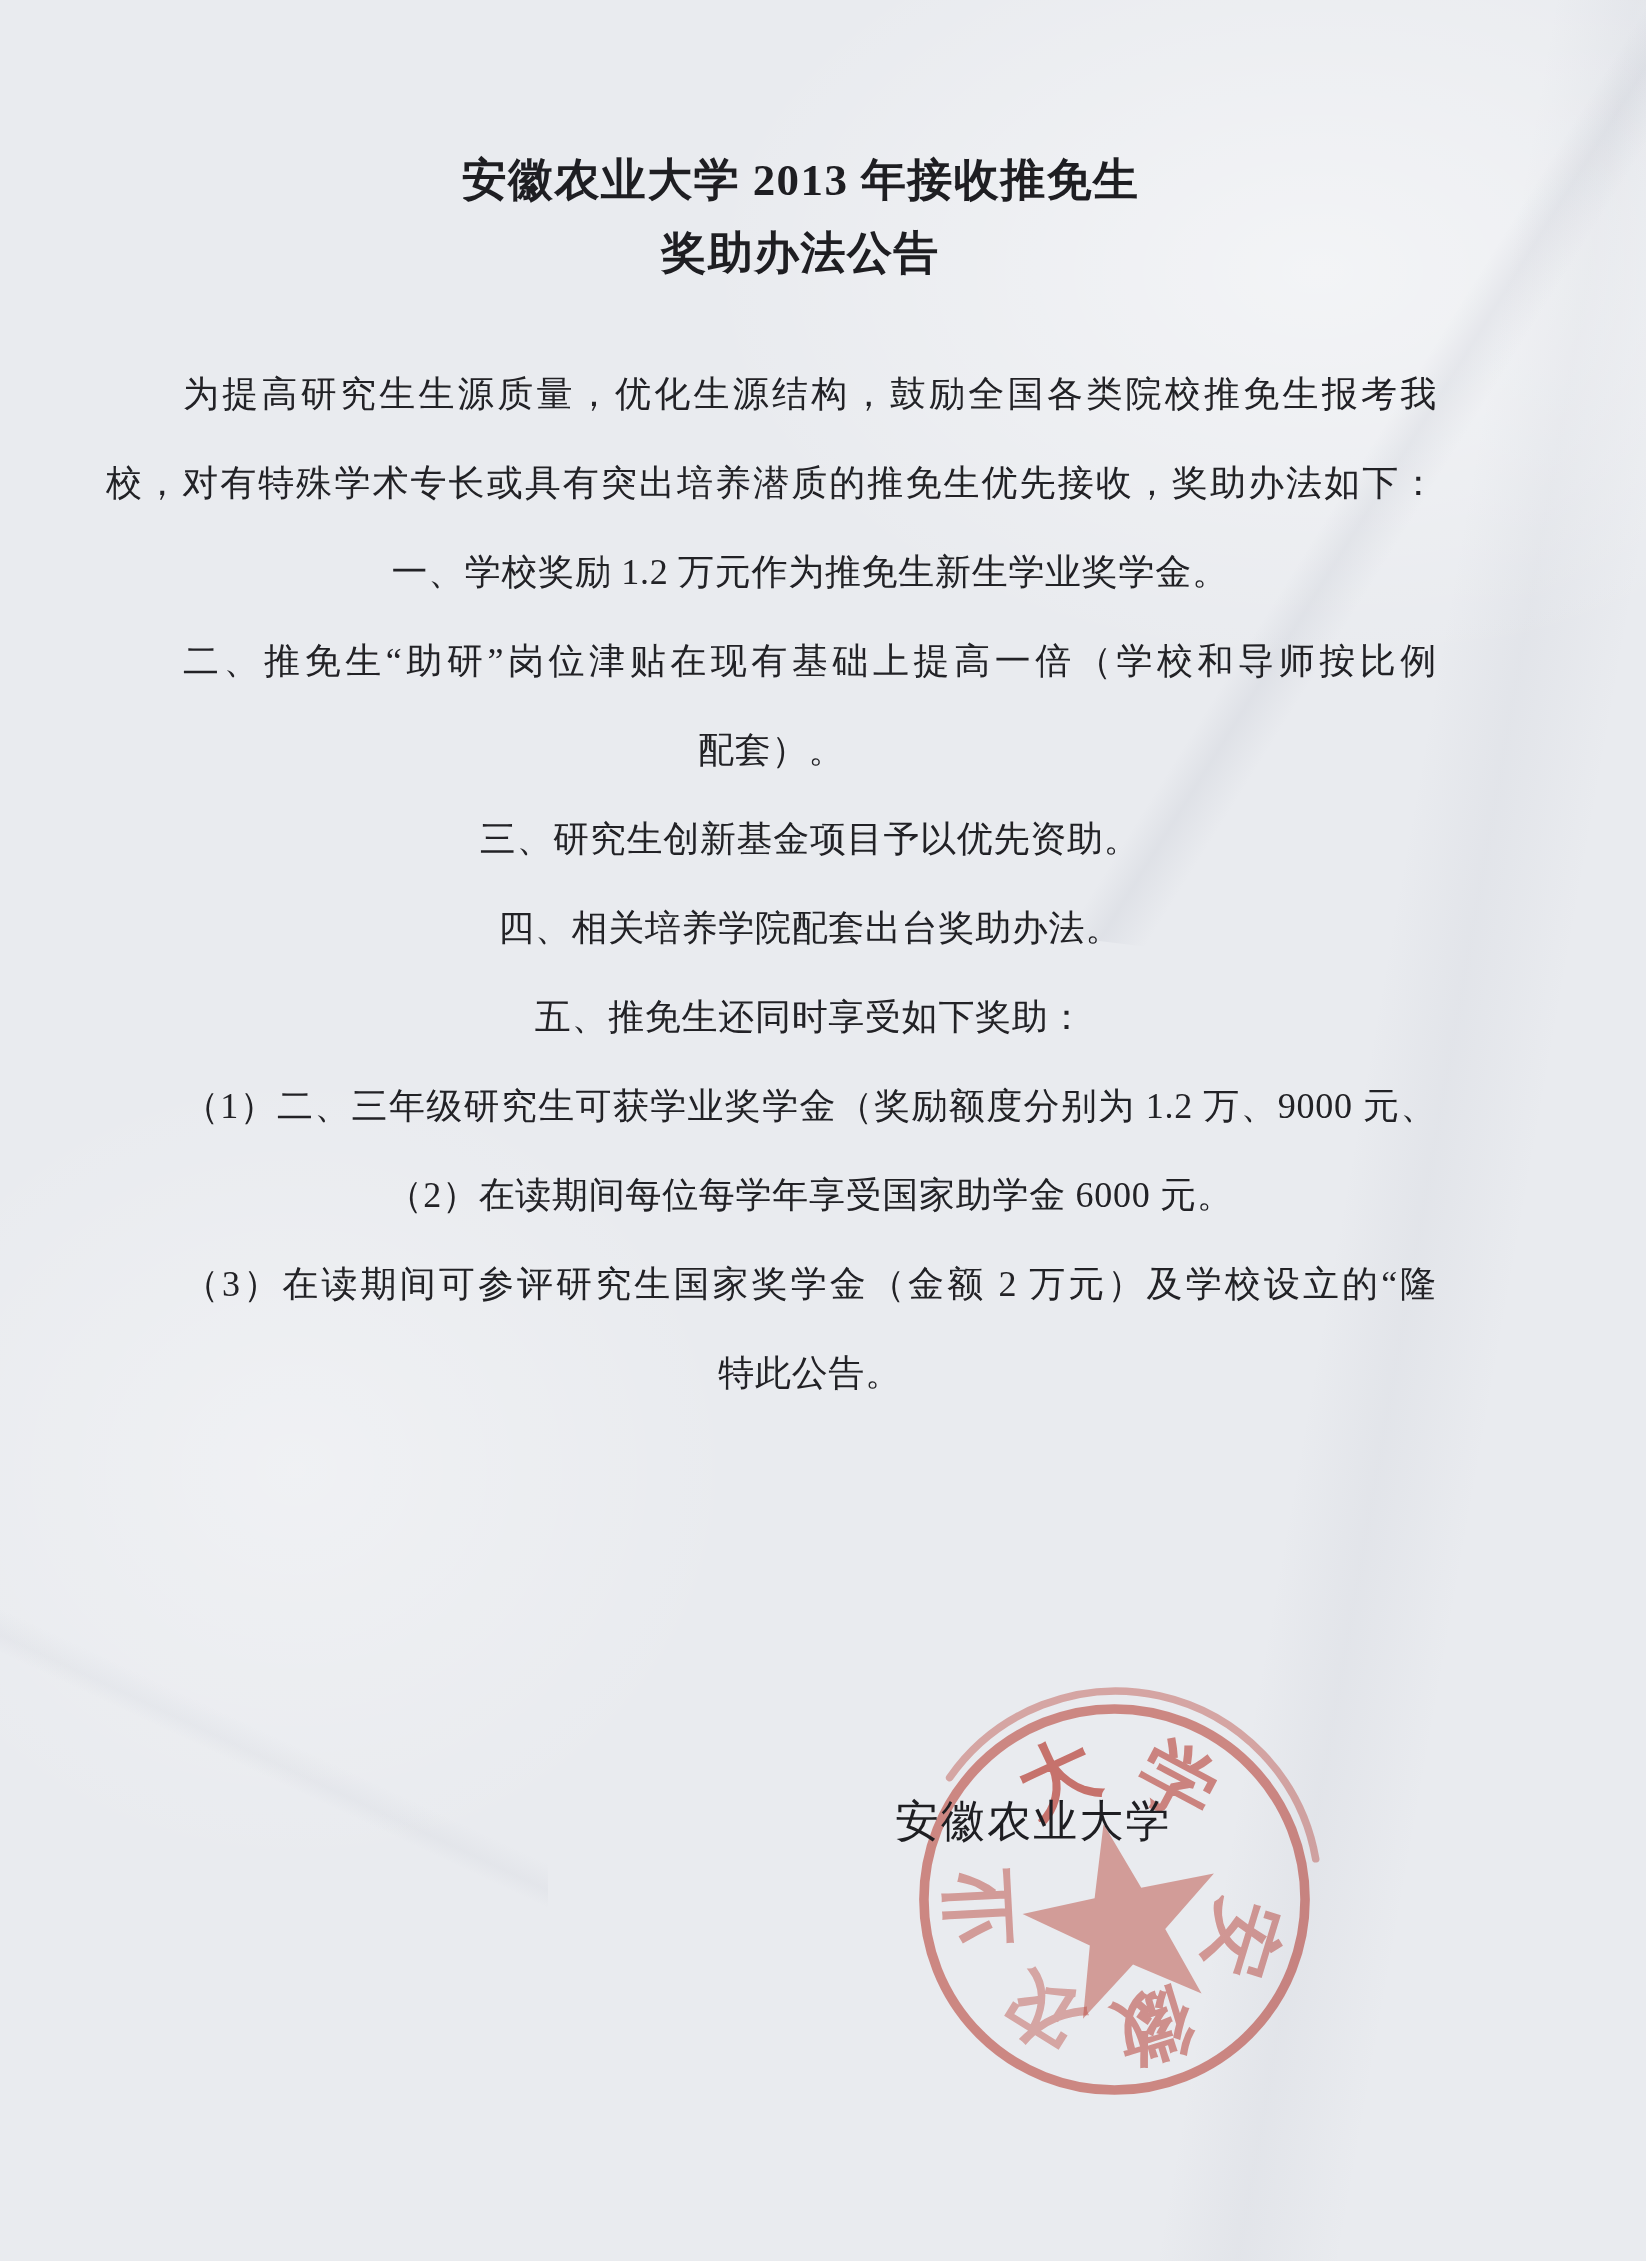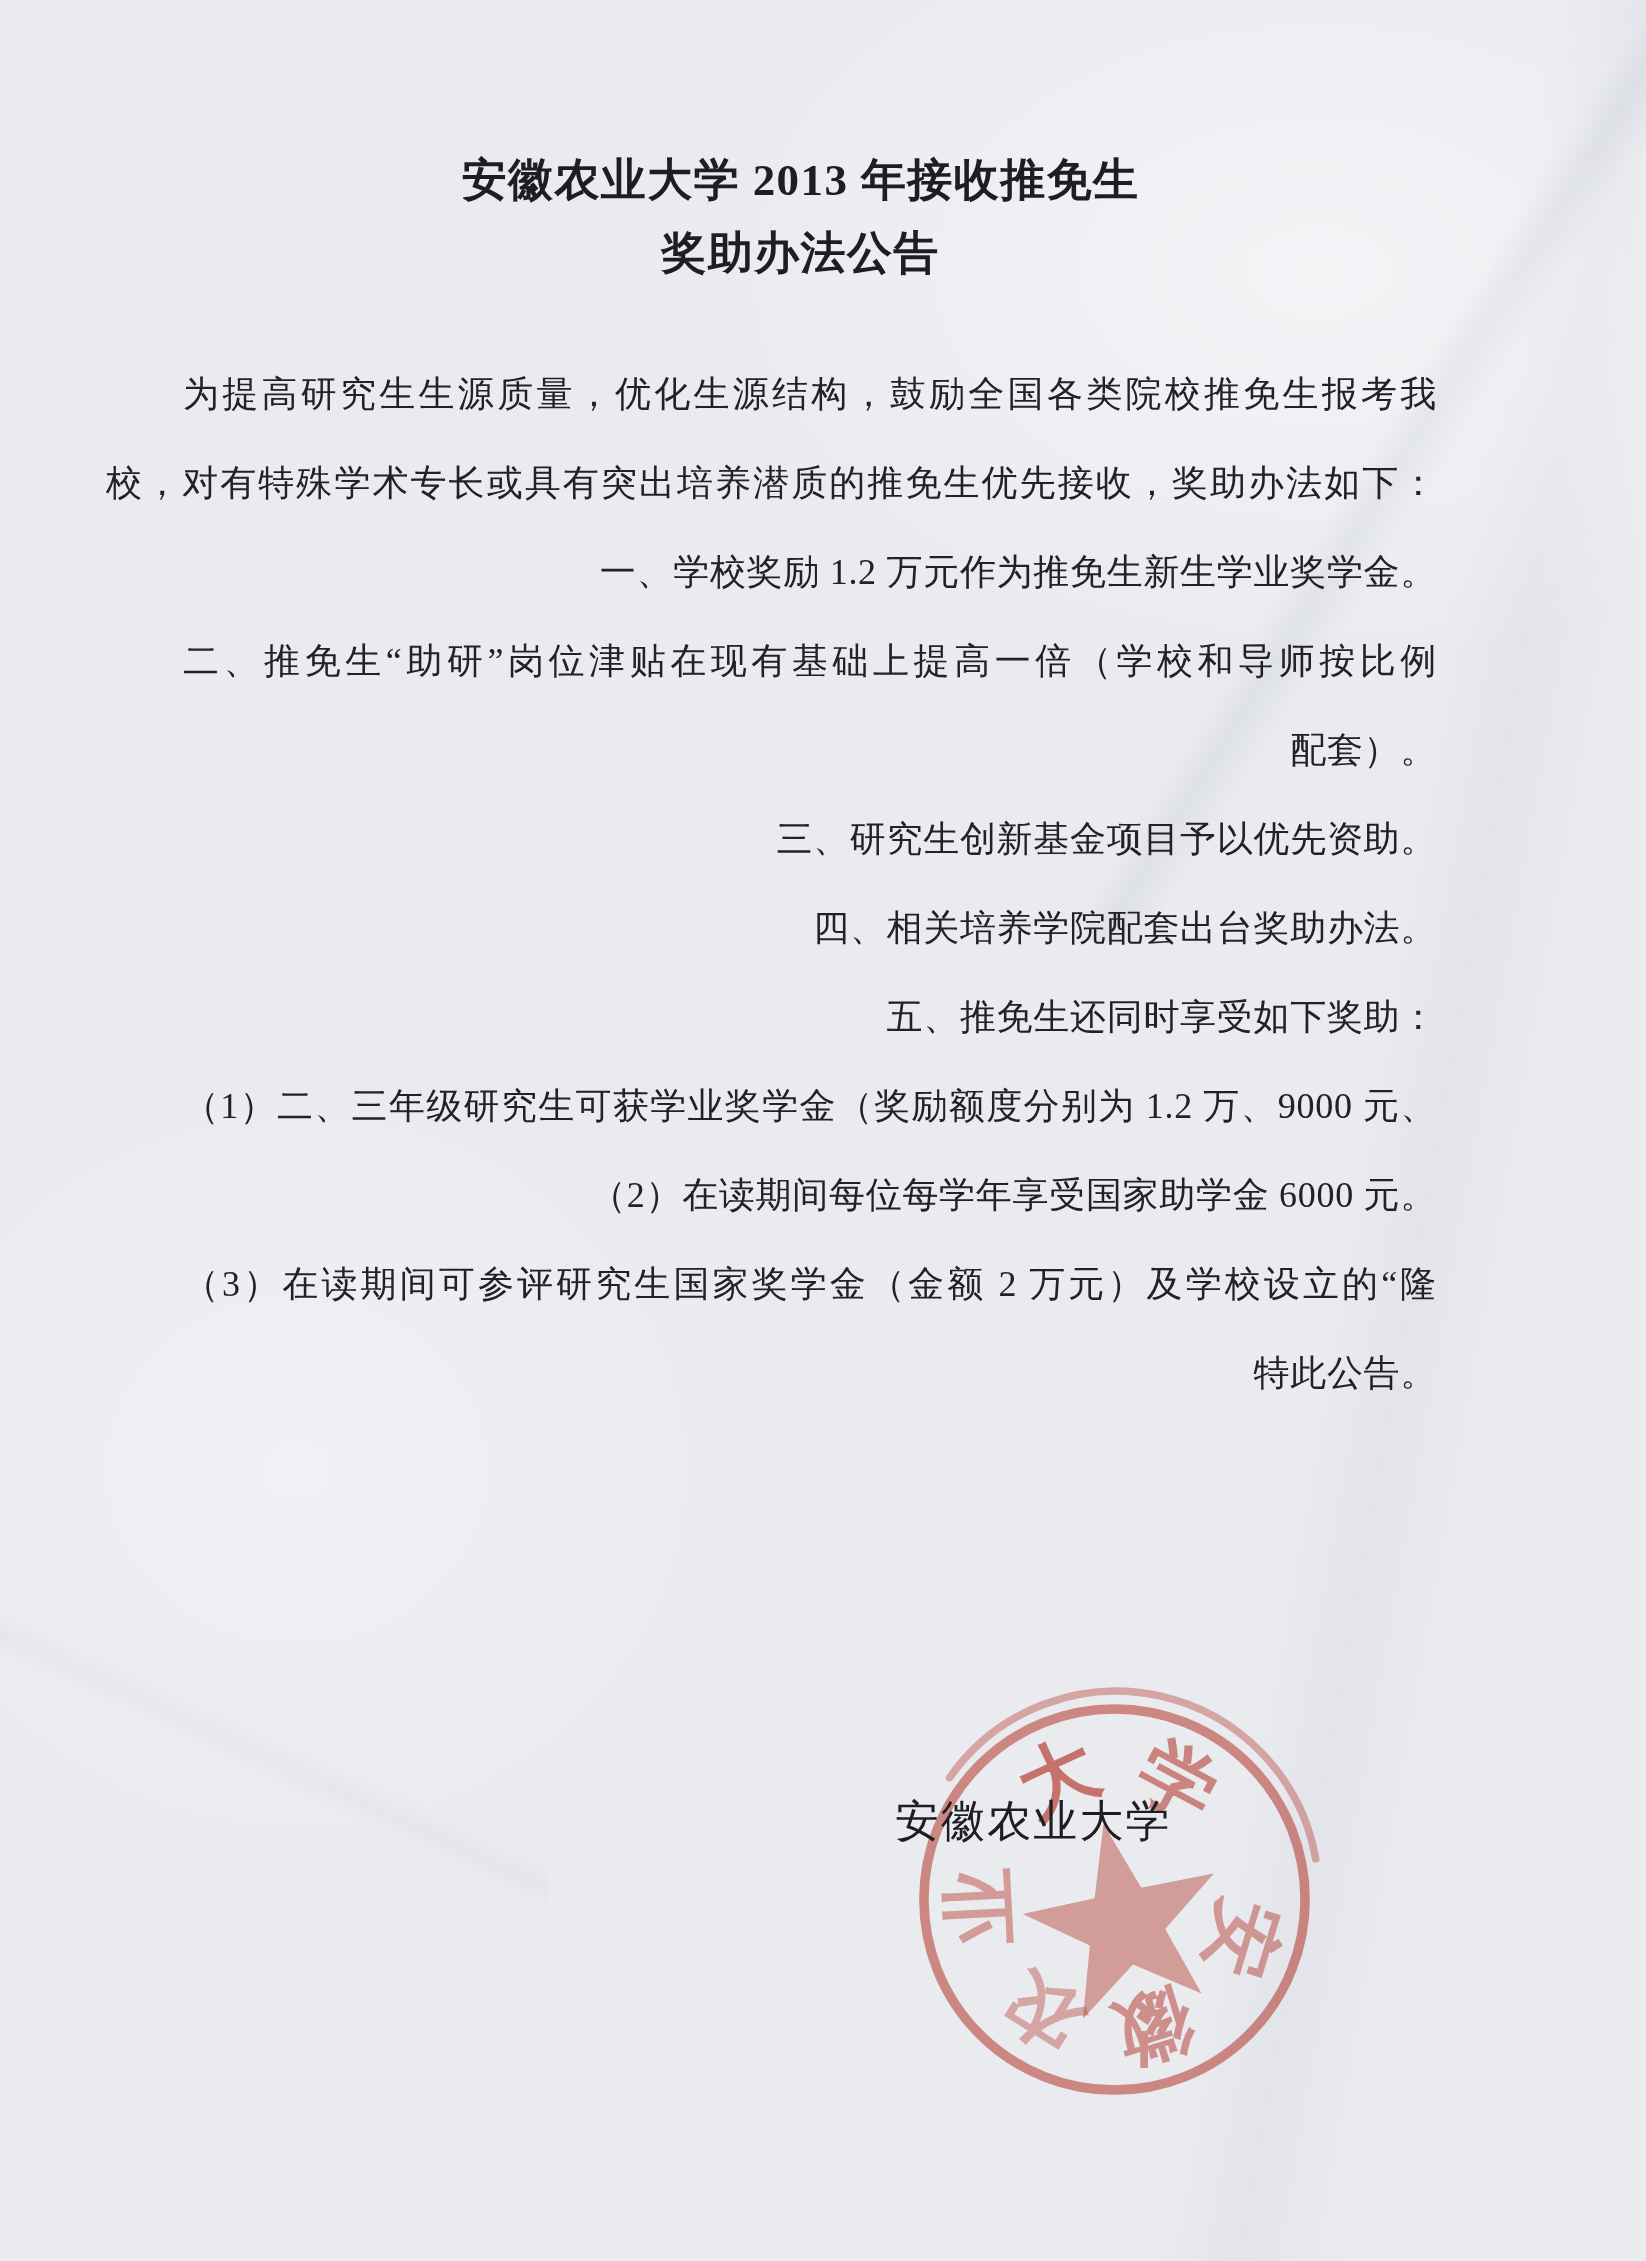--- a/index.html
+++ b/index.html
@@ -29,21 +29,21 @@
   .content{position:absolute;left:106px;top:0;width:1331px;}
   .title{
     margin:144px 0 0 0;
     transform:translateX(29px);
     text-align:center;
     font-size:45px;line-height:73px;
     font-weight:700;letter-spacing:1.4px;
     color:#1e1e22;
   }
   .body{margin-top:60px;font-size:36px;line-height:89px;letter-spacing:0.7px;}
-  .line{text-align:right;}
+  .line{text-align:center;}
   .ind{text-indent:77px;}
   .j{text-align:justify;text-align-last:justify;}
   .signature{
     position:absolute;left:895px;top:1792px;
     font-size:44px;letter-spacing:2.1px;color:#1e1e22;
   }
   .date{
     position:absolute;left:893px;top:1885px;
     font-size:36px;letter-spacing:6.2px;color:#1e1e22;
   }

